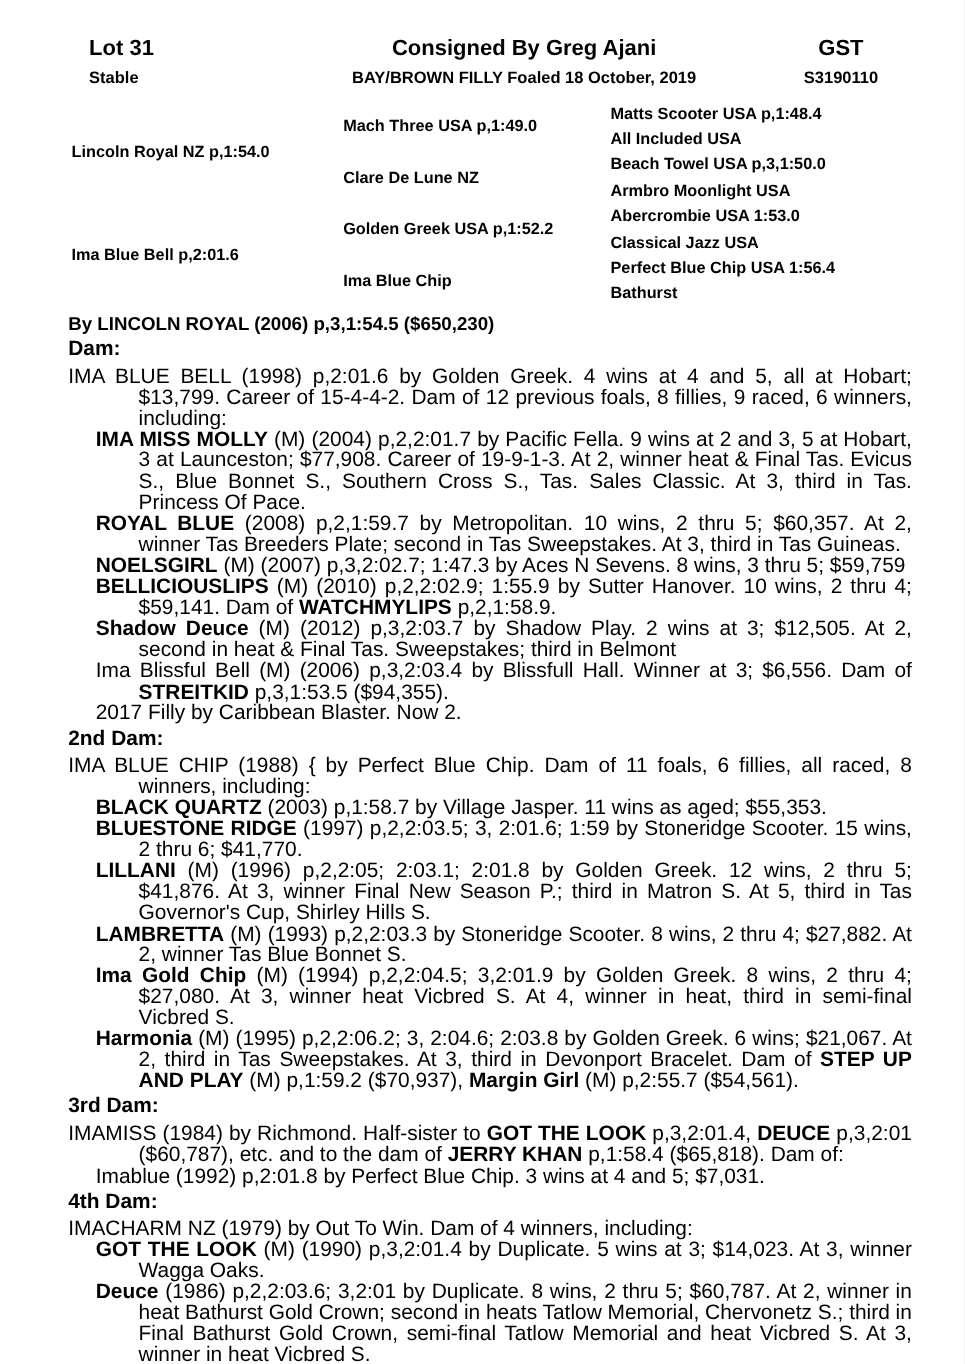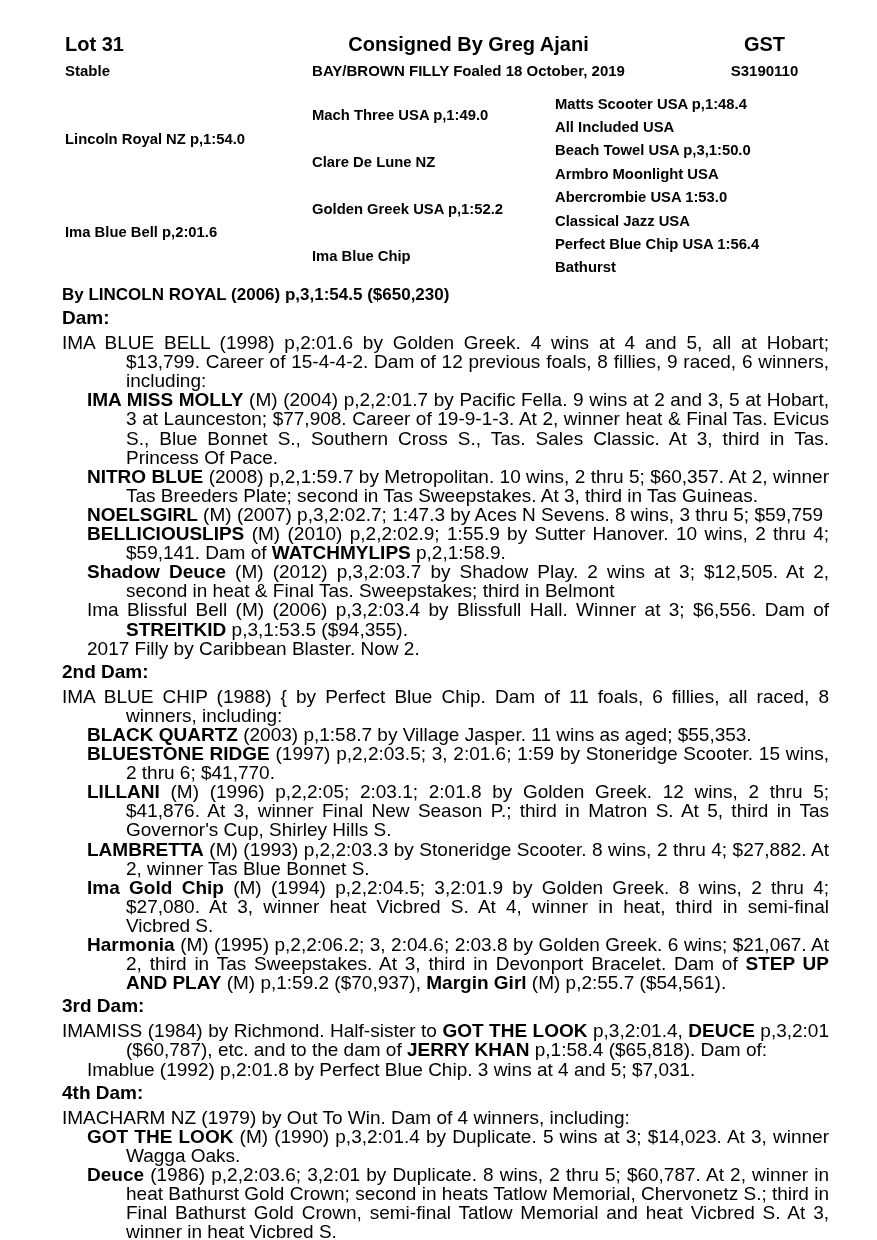--- a/index.html
+++ b/index.html
@@ -3,21 +3,21 @@
 <meta charset="utf-8">
 <style>
   * { margin:0; padding:0; box-sizing:border-box; }
   html,body { background:#e9e9e9; }
   body { font-family:"Liberation Sans", sans-serif; color:#000; }
   .page {
     position:relative; width:877px; height:1240px; background:#ffffff;
     margin:0 auto; overflow:hidden;
   }
   
-  .header { padding:30px 30px 0 65px; }
+  .header { padding:30px 30px 0 65px;margin-left:16px; }
   .header-row { display:flex; align-items:baseline; }
   .h-left  { width:190px; }
   .h-center{ flex:1; text-align:center; }
   .h-right { width:165px; text-align:center; }
   .row1 { font-size:20px; font-weight:bold; line-height:28px; }
   .row2 { font-size:15px; font-weight:bold; line-height:26px;justify-content:flex-end; }
   
   .pedigree {
     margin:8px 30px 0 65px; height:187px;
     display:flex; font-weight:bold; font-size:14.8px;
@@ -78,21 +78,21 @@
         <div class="ped-cell">Bathurst</div>
       </div>
   </div>
 
   <div class="sire-line">By LINCOLN ROYAL (2006) p,3,1:54.5 ($650,230)</div>
 
   <div class="body-text" id="sections">
       <div class="sec-heading">Dam:</div>
       <div class="entry e0"><span>IMA BLUE BELL (1998) p,2:01.6 by Golden Greek. 4 wins at 4 and 5, all at Hobart; $13,799. Career of 15-4-4-2. Dam of 12 previous foals, 8 fillies, 9 raced, 6 winners, including:</span></div>
       <div class="entry e1"><b>IMA MISS MOLLY</b><span> (M) (2004) p,2,2:01.7 by Pacific Fella. 9 wins at 2 and 3, 5 at Hobart, 3 at Launceston; $77,908. Career of 19-9-1-3. At 2, winner heat &amp; Final Tas. Evicus S., Blue Bonnet S., Southern Cross S., Tas. Sales Classic. At 3, third in Tas. Princess Of Pace.</span></div>
-      <div class="entry e1"><b>NITRO BLUE</b><span> (2008) p,2,1:59.7 by Metropolitan. 10 wins, 2 thru 5; $60,357. At 2, winner Tas Breeders Plate; second in Tas Sweepstakes. At 3, third in Tas Guineas.</span></div>
+      <div class="entry e1"><b>ROYAL BLUE</b><span> (2008) p,2,1:59.7 by Metropolitan. 10 wins, 2 thru 5; $60,357. At 2, winner Tas Breeders Plate; second in Tas Sweepstakes. At 3, third in Tas Guineas.</span></div>
       <div class="entry e1"><b>NOELSGIRL</b><span> (M) (2007) p,3,2:02.7; 1:47.3 by Aces N Sevens. 8 wins, 3 thru 5; $59,759</span></div>
       <div class="entry e1"><b>BELLICIOUSLIPS</b><span> (M) (2010) p,2,2:02.9; 1:55.9 by Sutter Hanover. 10 wins, 2 thru 4; $59,141. Dam of </span><b>WATCHMYLIPS</b><span> p,2,1:58.9.</span></div>
       <div class="entry e1"><b>Shadow Deuce</b><span> (M) (2012) p,3,2:03.7 by Shadow Play. 2 wins at 3; $12,505. At 2, second in heat &amp; Final Tas. Sweepstakes; third in Belmont</span></div>
       <div class="entry e1"><span>Ima Blissful Bell (M) (2006) p,3,2:03.4 by Blissfull Hall. Winner at 3; $6,556. Dam of </span><b>STREITKID</b><span> p,3,1:53.5 ($94,355).</span></div>
       <div class="entry e1"><span>2017 Filly by Caribbean Blaster. Now 2.</span></div>
       <div class="sec-heading">2nd Dam:</div>
       <div class="entry e0"><span>IMA BLUE CHIP (1988) { by Perfect Blue Chip. Dam of 11 foals, 6 fillies, all raced, 8 winners, including:</span></div>
       <div class="entry e1"><b>BLACK QUARTZ</b><span> (2003) p,1:58.7 by Village Jasper. 11 wins as aged; $55,353.</span></div>
       <div class="entry e1"><b>BLUESTONE RIDGE</b><span> (1997) p,2,2:03.5; 3, 2:01.6; 1:59 by Stoneridge Scooter. 15 wins, 2 thru 6; $41,770.</span></div>
       <div class="entry e1"><b>LILLANI</b><span> (M) (1996) p,2,2:05; 2:03.1; 2:01.8 by Golden Greek. 12 wins, 2 thru 5; $41,876. At 3, winner Final New Season P.; third in Matron S. At 5, third in Tas Governor's Cup, Shirley Hills S.</span></div>

